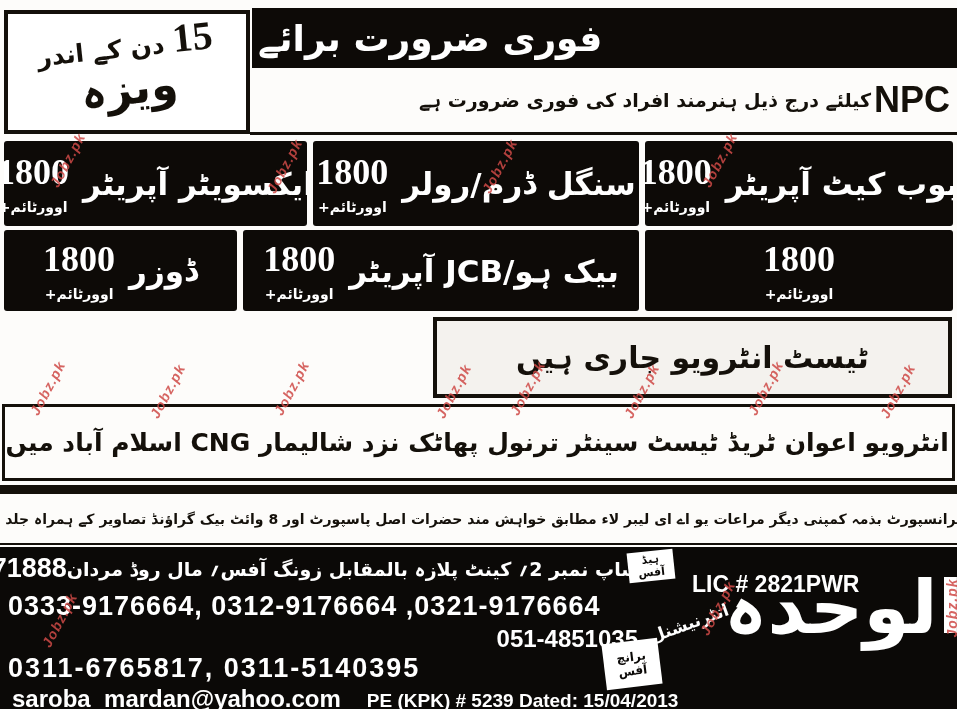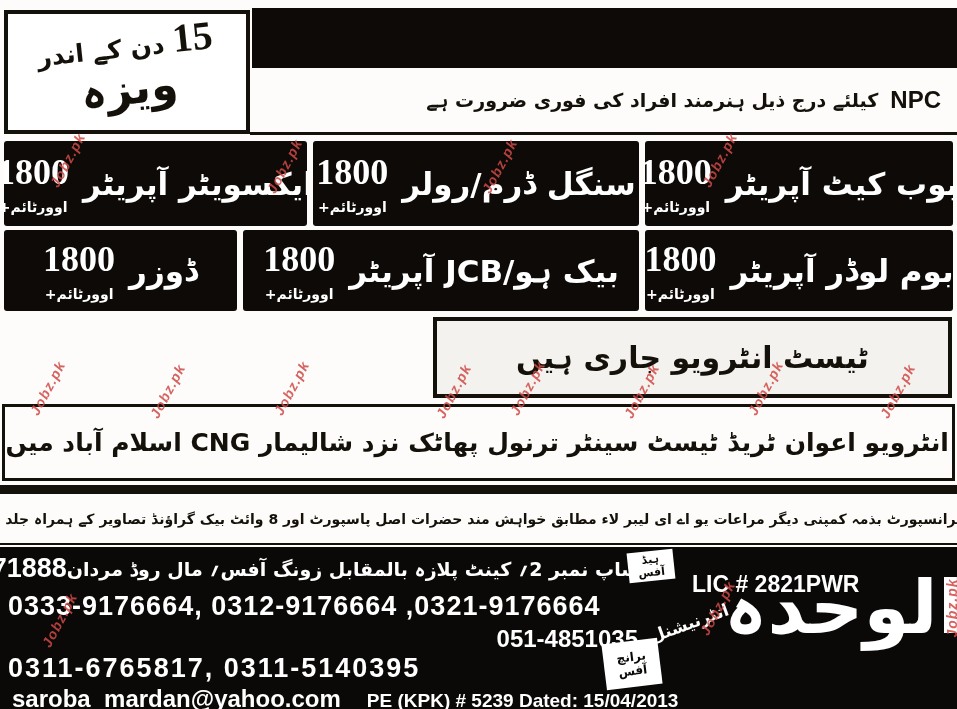--- a/index.html
+++ b/index.html
@@ -17,21 +17,21 @@
   #visa-box{left:4px;top:10px;width:246px;height:124px;border:4px solid #14100a;background:#fff;
             box-sizing:border-box;overflow:hidden;}
   #visa-inner{transform:rotate(-6deg);margin-top:6px;text-align:center;direction:rtl;}
   #visa-days{font-size:25px;font-weight:bold;white-space:nowrap;}
   #visa-days .num{font-size:40px;font-family:"Liberation Serif",serif;}
   #visa-word{font-size:44px;font-weight:bold;margin-top:-4px;}
   #subtitle-box{left:250px;top:68px;width:707px;height:67px;background:#fdfcfa;
                 border-bottom:3px solid #14100a;box-sizing:border-box;display:flex;align-items:center;
                 justify-content:flex-start;direction:rtl;padding-right:4px;padding-left:96px;overflow:hidden;}
   #subtitle-box .pre,#subtitle-box .post{font-size:19px;font-weight:bold;white-space:nowrap;}
-  #subtitle-box .npc{font-size:24px;font-weight:bold;font-family:"Liberation Sans",sans-serif;margin:0 12px;}
+  #subtitle-box .npc{font-size:36px;font-weight:bold;font-family:"Liberation Sans",sans-serif;margin:0 3px;}
   
   .jobbox{display:flex;align-items:center;justify-content:center;direction:rtl;gap:14px;
           border-radius:3px;overflow:hidden;}
   .jobbox .title{font-size:31px;font-weight:bold;white-space:nowrap;}
   .sal{display:flex;flex-direction:column;align-items:center;line-height:1;}
   .sal .num{font-size:36px;font-weight:bold;font-family:"Liberation Serif",serif;}
   .sal .ot{font-size:14px;font-weight:bold;direction:ltr;margin-top:10px;}
   
   .notice{background:#f4f2ee;border:4px solid #14100a;box-sizing:border-box;display:flex;
           align-items:center;justify-content:center;direction:rtl;font-weight:bold;overflow:hidden;}
@@ -77,20 +77,21 @@
       transform:rotate(-62deg);letter-spacing:1px;pointer-events:none;
       font-family:"Liberation Sans",sans-serif;}
   .wm.vert{transform:rotate(-90deg);}
 </style>
 </head>
 <body>
 
 <div id="canvas">
 
   <div id="band" class="abs blackbox">
+    <span class="u">فوری ضرورت برائے</span>
   </div>
   <div id="wedge" class="abs"></div>
 
   <div id="visa-box" class="abs">
     <div id="visa-inner">
       <div id="visa-days">
         <span class="num">15</span>
         <span>دن کے اندر</span>
       </div>
       <div id="visa-word">ویزہ</div>
@@ -118,21 +119,20 @@
   </div>
   <div class="abs blackbox jobbox" style="left:4px;top:141px;width:303px;height:85px;">
     <span class="title">ایکسویٹر آپریٹر</span>
     <span class="sal">
       <span class="num">1800</span>
       <span class="ot">+اوورٹائم</span>
     </span>
   </div>
 
   <div class="abs blackbox jobbox" style="left:645px;top:230px;width:308px;height:81px;">
-    <span class="title">بوم لوڈر آپریٹر</span>
     <span class="sal">
       <span class="num">1800</span>
       <span class="ot">+اوورٹائم</span>
     </span>
   </div>
   <div class="abs blackbox jobbox" style="left:243px;top:230px;width:396px;height:81px;">
     <span class="title">بیک ہو/JCB آپریٹر</span>
     <span class="sal">
       <span class="num">1800</span>
       <span class="ot">+اوورٹائم</span>

